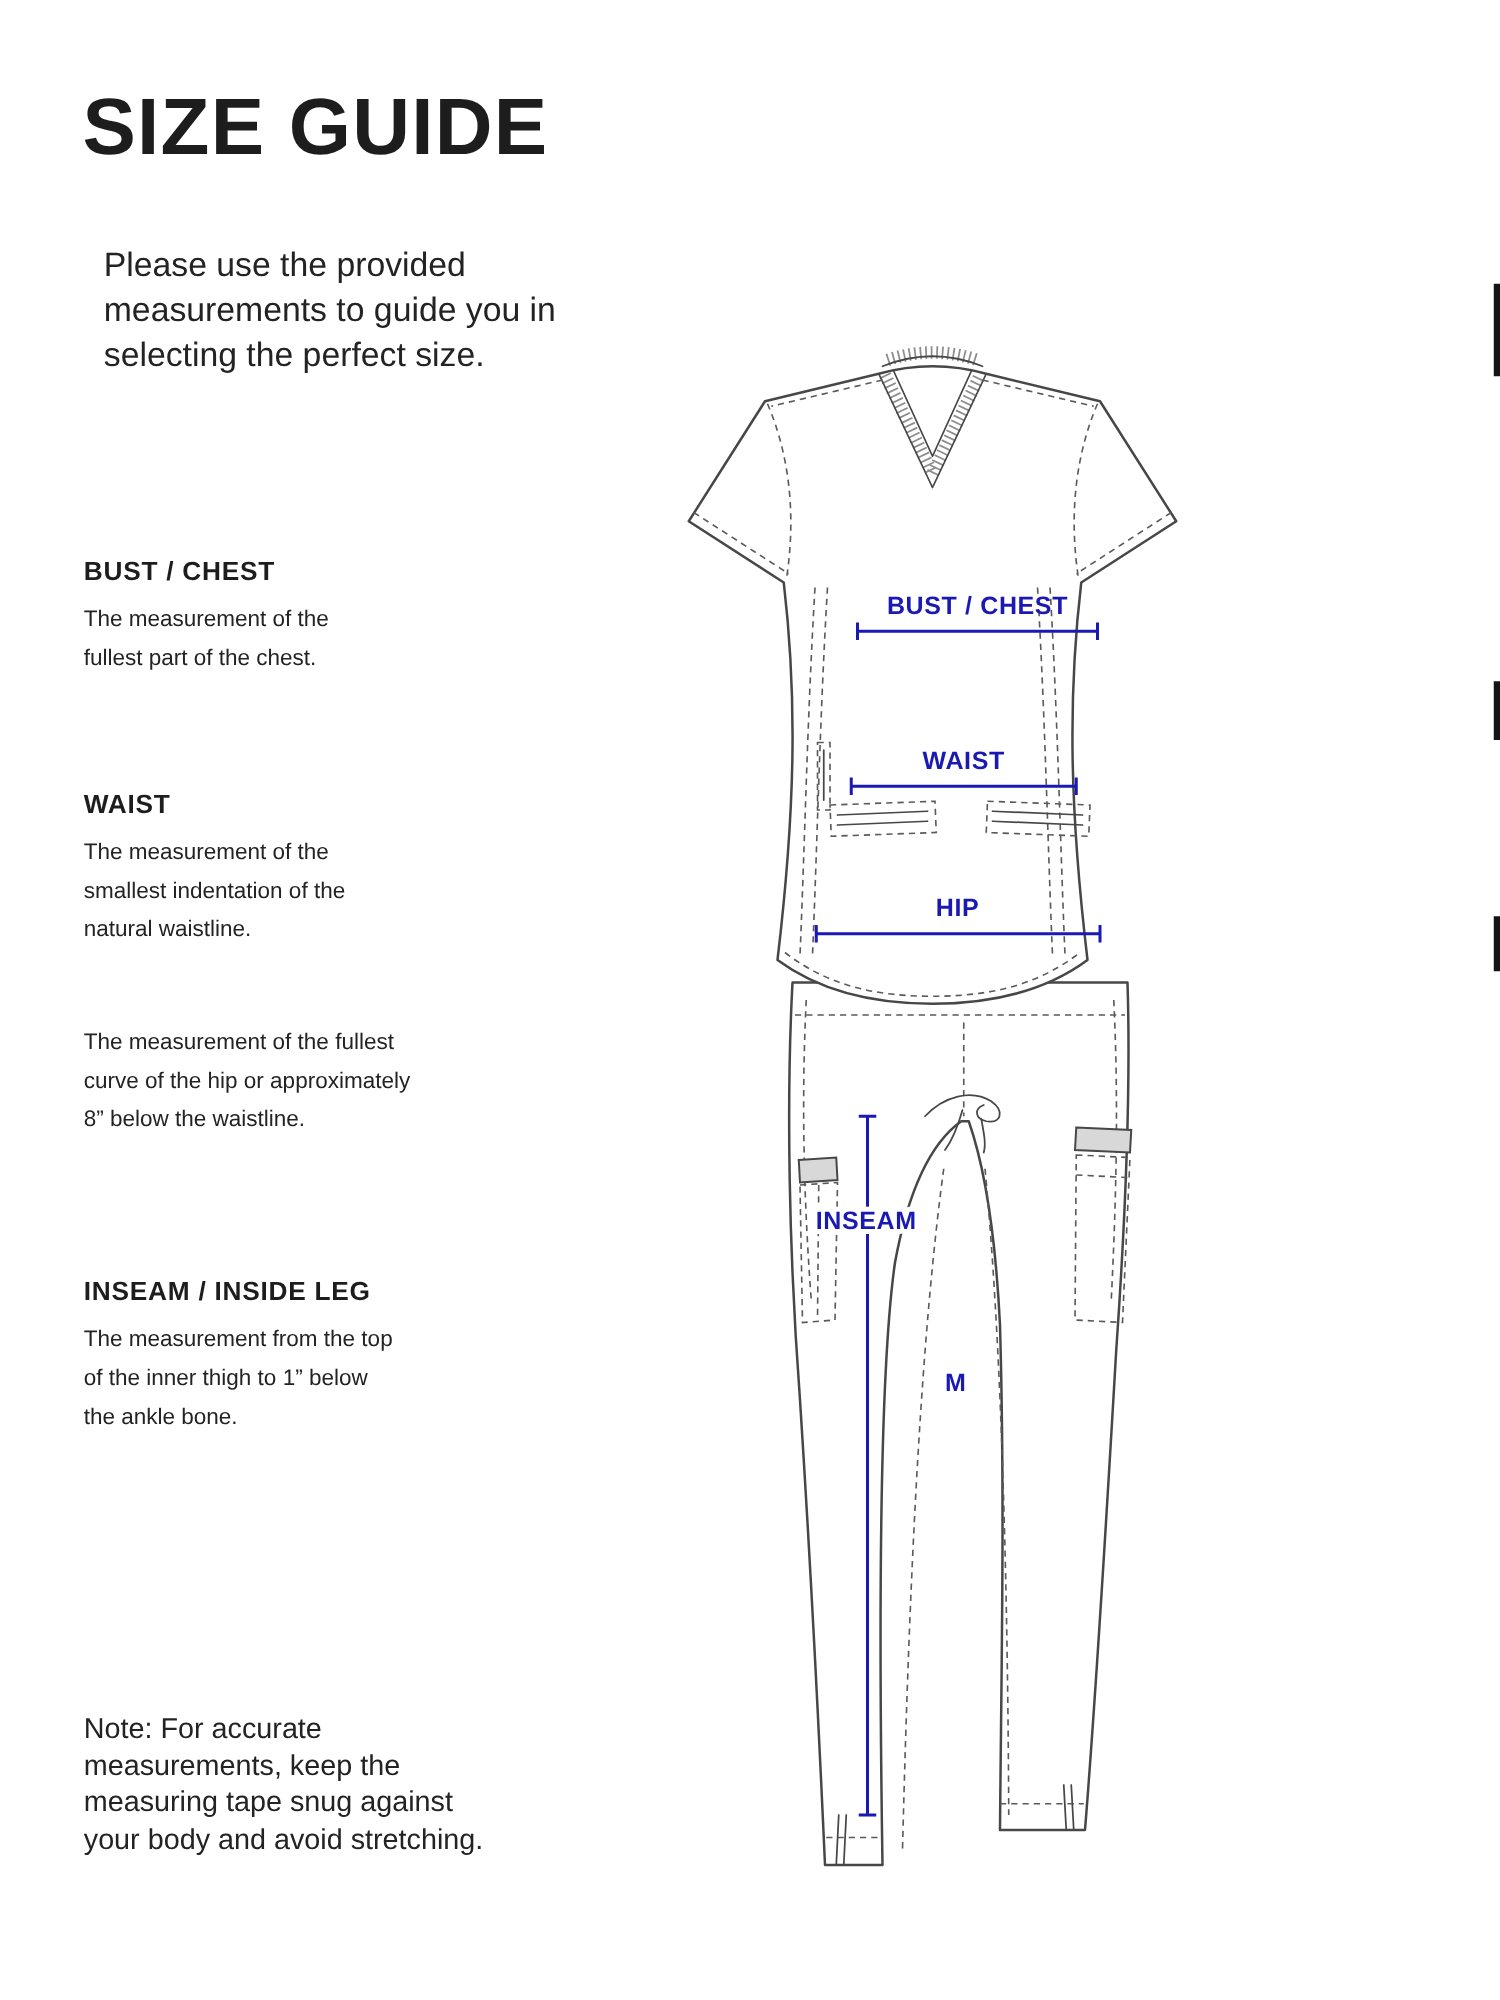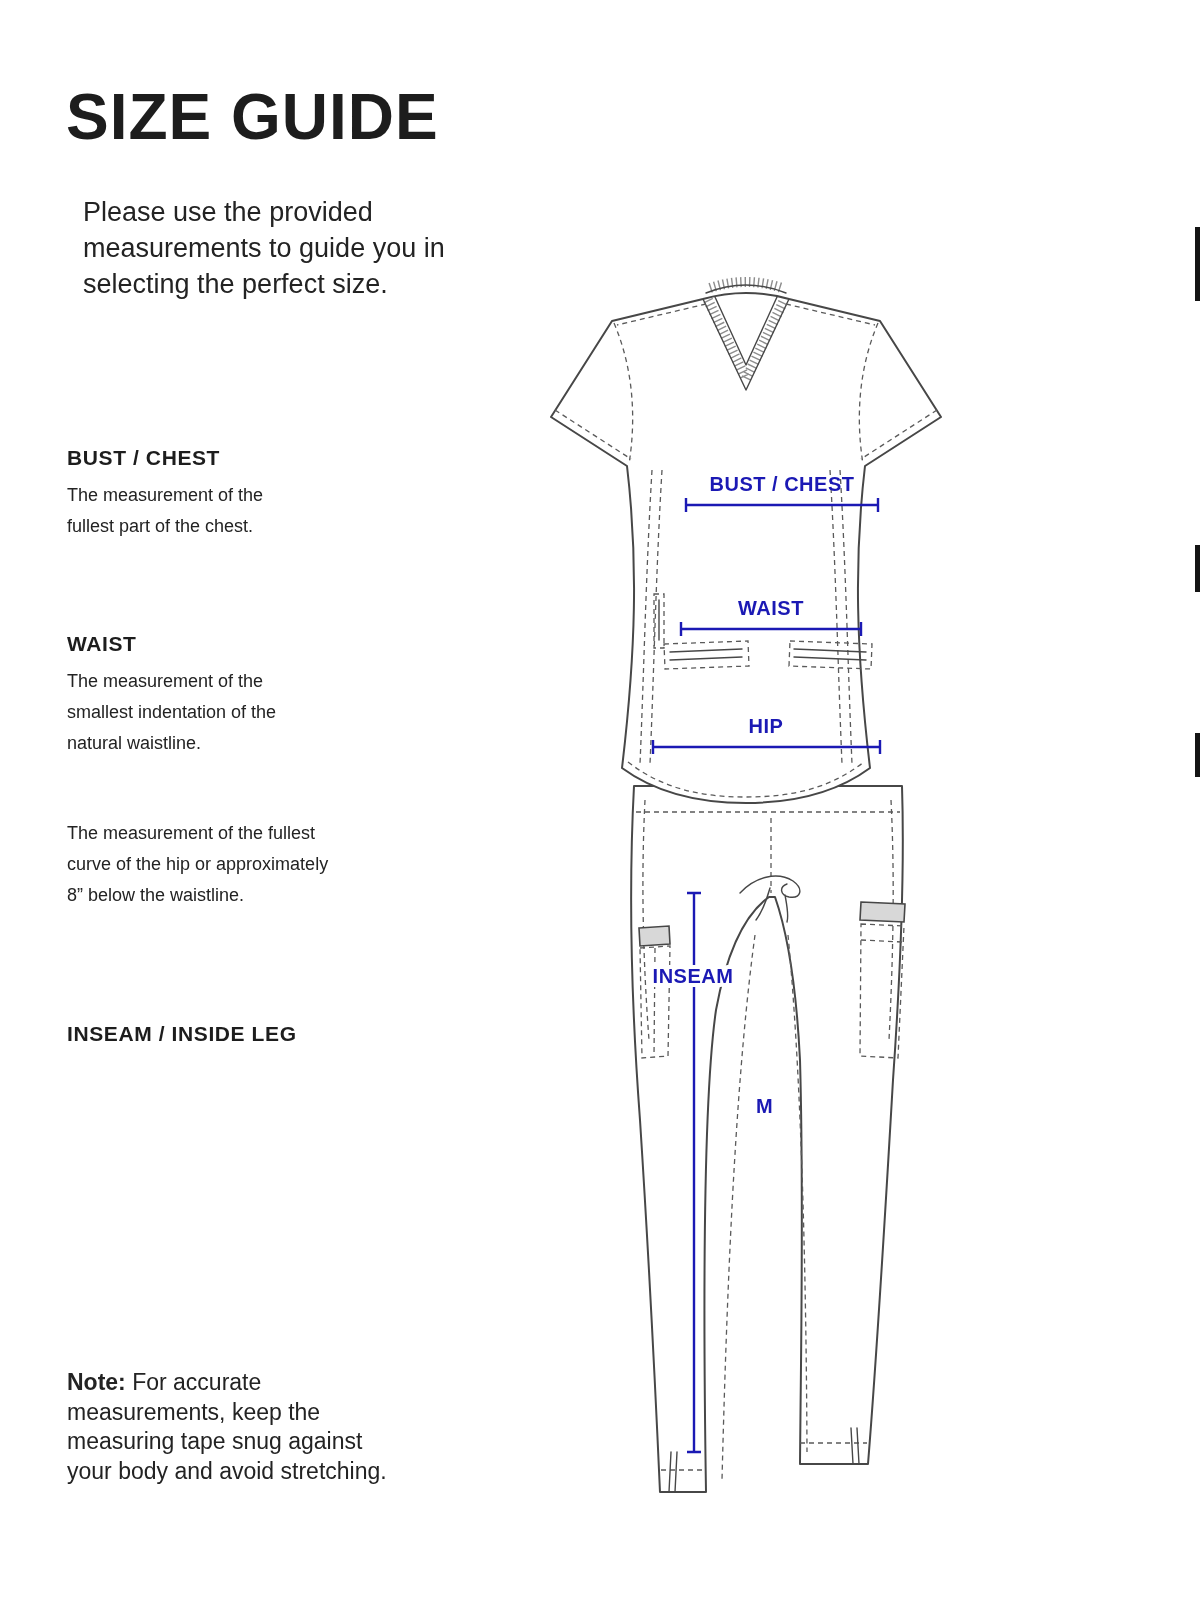--- a/index.html
+++ b/index.html
@@ -6,21 +6,21 @@
   html,body{margin:0;padding:0;background:#fff;}
   body{
     position:relative;
     width:1200px;height:1600px;
     font-family:"Liberation Sans", sans-serif;
     color:#232323;
     overflow:hidden;
   }
   .abs{position:absolute;}
   .title{
-    left:66px;top:80px;
+    left:66px;top:64px;
     font-size:64px;font-weight:800;letter-spacing:1px;
     color:#1d1d1d;margin:0;
   }
   .intro{
     left:67px;top:178px;width:470px;
     font-size:27px;line-height:36px;
     white-space:pre-line;margin:16px;
   }
   .section{left:67px;width:440px;}
   .section .h{
@@ -28,21 +28,21 @@
     margin:0 0 10px 0;color:#1d1d1d;
   }
   .section .b{
     font-size:18px;line-height:31px;margin:0;
     white-space:pre-line;
   }
   .note{
     left:67px;top:1368px;width:380px;
     font-size:23px;line-height:29.5px;margin:0;
   }
-  .note .lbl{font-weight:700;margin-top:44px;}
+  .note .lbl{font-weight:400;margin-top:44px;}
   .note .body{white-space:pre-line;}
   .edge{right:0;width:5px;background:#141414;}
 
   
   .ln{fill:none;stroke:#474747;stroke-width:2;stroke-linejoin:round;stroke-linecap:round;}
   .fillw{fill:#ffffff;}
   .thin{stroke-width:1.4;}
   .dash{fill:none;stroke:#5a5a5a;stroke-width:1.3;stroke-dasharray:5 4;stroke-linecap:butt;}
   .rib{fill:none;stroke:#8d8d8d;stroke-width:10;stroke-dasharray:1.4 3;}
   .band{fill:#d8d8d8;stroke:#474747;stroke-width:1.6;}
@@ -79,20 +79,23 @@
   </section>
 
   <section class="abs section" style="top:818px;">
     <p class="b">The measurement of the fullest
 curve of the hip or approximately
 8” below the waistline.</p>
   </section>
 
   <section class="abs section" style="top:1022px;">
     <h3 class="h">INSEAM / INSIDE LEG</h3>
+    <p class="b">The measurement from the top
+of the inner thigh to 1” below
+the ankle bone.</p>
   </section>
 
   <p class="abs note"><span class="lbl">Note:</span> <span class="body">For accurate
 measurements, keep the
 measuring tape snug against
 your body and avoid stretching.</span></p>
 
   <svg class="abs" style="left:520px;top:266px;" width="480" height="1280" viewBox="520 266 480 1280">
 
     <g>

